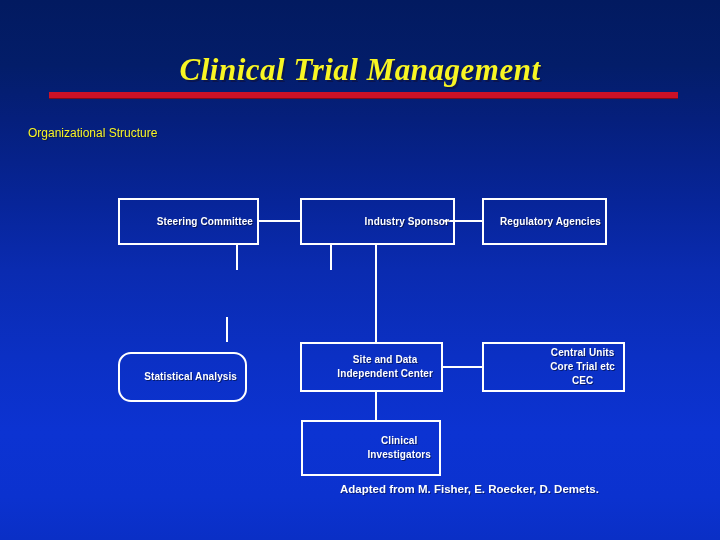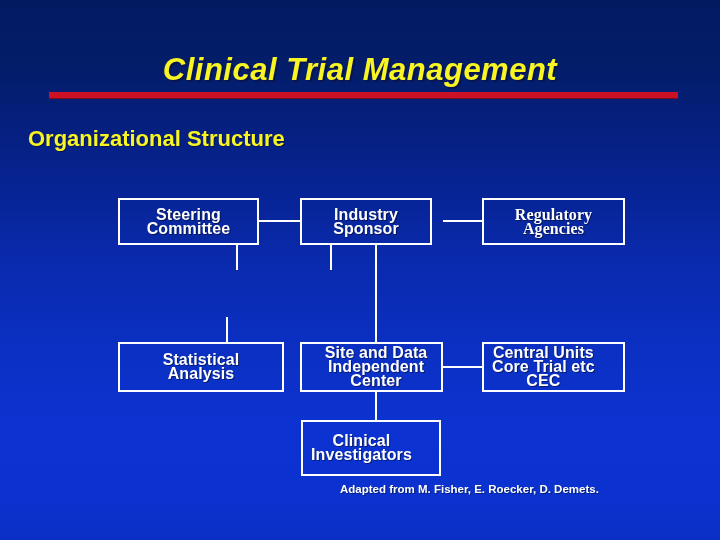--- a/index.html
+++ b/index.html
@@ -26,21 +26,21 @@
     -webkit-font-smoothing: none;
   }
 
   
   #title {
     position: absolute;
     left: 0;
     top: 52px;
     width: 720px;
     text-align: center;
-    font-family: Liberation Sans, sans-serif;
+    font-family: Liberation Serif, serif;
     font-weight: bold;
     font-style: italic;
     font-size: 31px;
     letter-spacing: 0.5px;
     color: #f8f523;
     text-shadow: 2px 2px 0 #0a1550;
     white-space: nowrap;
   }
   #title-rule {
     position: absolute;
@@ -51,47 +51,47 @@
     background: #cc1127;
     box-shadow: 0 1px 0 #7b0c18;
   }
 
   
   #subtitle {
     position: absolute;
     left: 28px;
     top: 126px;
     font-family: "Liberation Sans", sans-serif;
-    font-weight: bold;
-    font-size: 22px;
+    font-weight: normal;
+    font-size: 12px;
     color: #f8f523;
     text-shadow: 1px 1px 0 #0a1550;
     white-space: nowrap;
   }
 
   
   #chart {
     position: absolute;
     left: 0;
     top: 0;
     width: 720px;
     height: 540px;
   }
   .node {
     position: absolute;
     border: 2px solid #ffffff;
     box-sizing: border-box;
     display: flex;
     align-items: center;
-    justify-content: flex-start;
+    justify-content: flex-end;
     text-align: center;
     color: #ffffff;
     font-family: "Liberation Sans", sans-serif;
     font-weight: bold;
-    font-size: 16px;
+    font-size: 10px;
     line-height: 14px;
     letter-spacing: 0.1px;
     background: transparent;
     text-shadow: 1px 1px 0 rgba(0,0,0,0.45);
   }
   .node span { display: block; padding: 0 4px; }
 
   .edge {
     position: absolute;
     background: #ffffff;
@@ -139,30 +139,30 @@
     <div class="edge v" style="left:375px; top:245px; height:97px;"></div>
 
     <div class="edge h" style="left:443px; top:366px; width:39px;"></div>
 
     <div class="edge v" style="left:375px; top:392px; height:28px;"></div>
 
     <div class="node" style="left:118px; top:198px; width:141px; height:47px;">
       <span>Steering Committee</span>
     </div>
 
-    <div class="node" style="left:300px; top:198px; width:132px; height:47px;">
+    <div class="node" style="left:300px; top:198px; width:155px; height:47px;">
       <span>Industry Sponsor</span>
     </div>
 
-    <div class="node" style="left:482px; top:198px; width:143px; height:47px;font-family:Liberation Serif, serif;">
+    <div class="node" style="left:482px; top:198px; width:125px; height:47px;">
       <span>Regulatory Agencies</span>
     </div>
 
 
-    <div class="node" style="left:118px; top:342px; width:166px; height:50px;">
+    <div class="node" style="left:118px; top:352px; width:129px; height:50px;border-radius:13px;">
       <span>
         <span>Statistical Analysis</span>
       </span>
     </div>
 
     <div class="node" style="left:300px; top:342px; width:143px; height:50px;padding-left:9px;">
       <span>
         <span>Site and Data</span>
         <span>Independent Center</span>
       </span>

